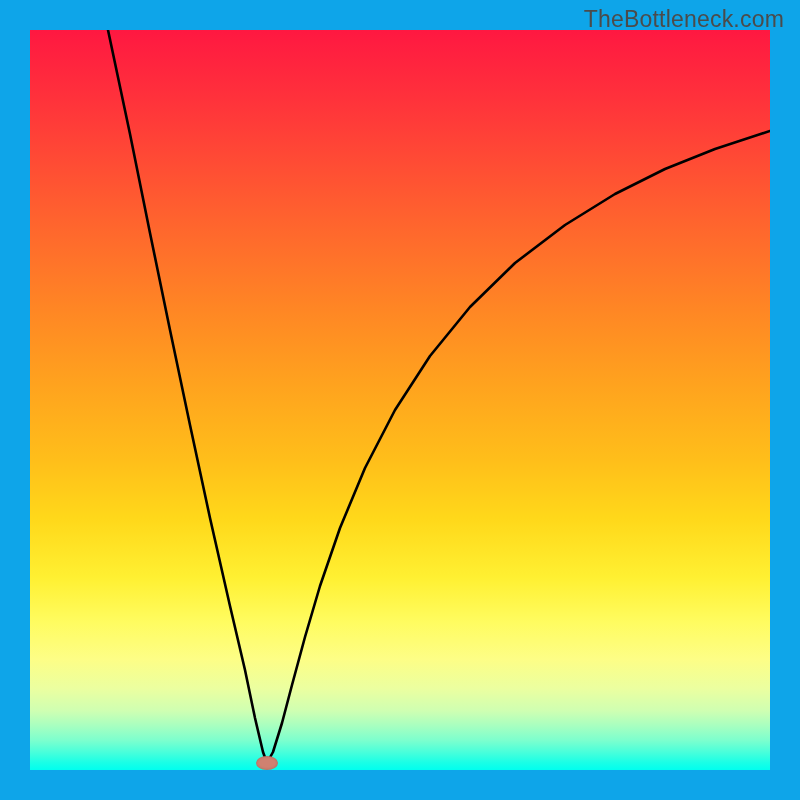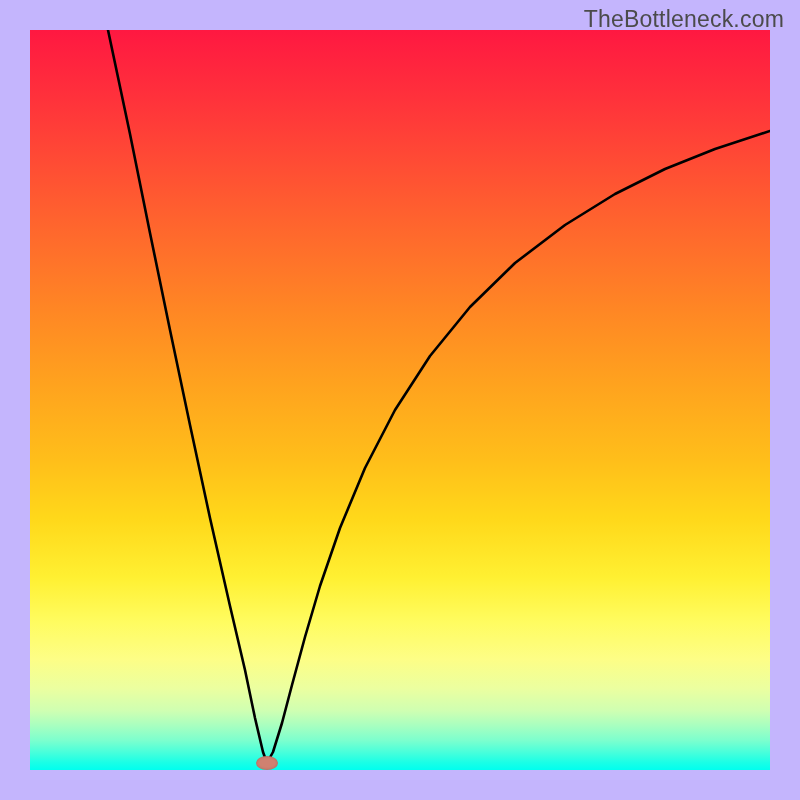--- a/index.html
+++ b/index.html
@@ -7,21 +7,21 @@
     padding: 0;
     background: #000;
     width: 800px;
     height: 800px;
     position: relative;
     font-family: Arial, Helvetica, sans-serif;
   }
   .frame {
     position: absolute;
     inset: 0;
-    background: #c4b5fd;
+    background: #0ea5e9;
   }
   .plot-area {
     position: absolute;
     left: 30px;
     top: 30px;
     width: 740px;
     height: 740px;
     overflow: hidden;
   }
   .gradient {

